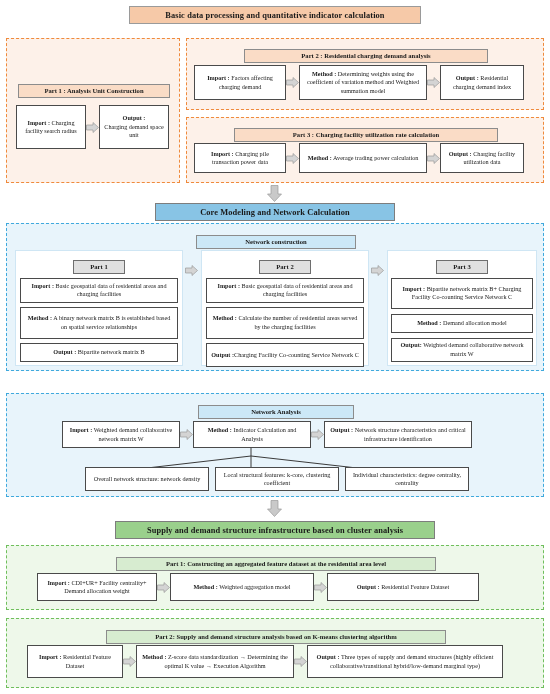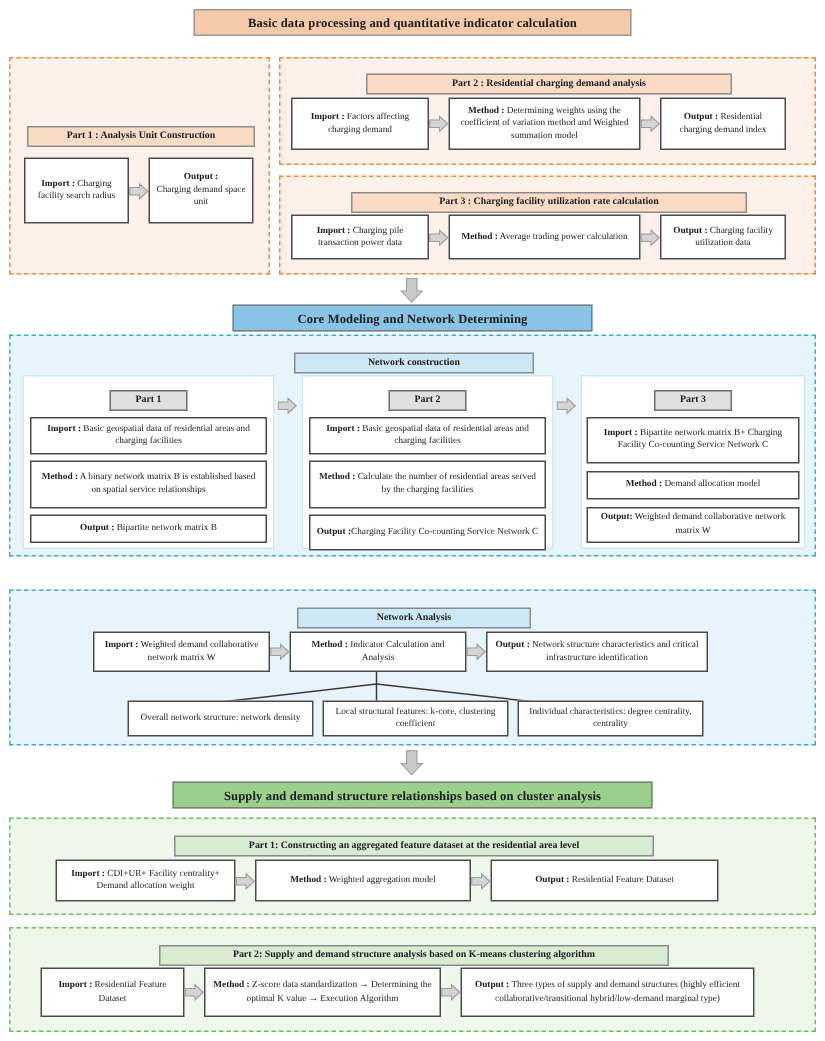--- a/index.html
+++ b/index.html
@@ -158,21 +158,21 @@
   </div>
 </div>
 
 <div class="abs arrow-d" style="left:266px;top:185px;">
   <svg width="17" height="17" viewBox="0 0 17 17">
       <polygon points="5,0.5 12,0.5 12,9 15.5,9 8.5,16.5 1.5,9 5,9" fill="#c9c9c9" stroke="#9a9a9a" stroke-width="0.7"></polygon>
     </svg>
 </div>
 
 <div class="abs" style="left:0;top:203px;width:550px;">
-  <div class="banner banner-blue">Core Modeling and Network Determining</div>
+  <div class="banner banner-blue">Core Modeling and Network Calculation</div>
 </div>
 
 <div class="abs dash-group dash-blue" style="left:6px;top:223px;width:538px;height:148px;">
   <div class="abs" style="left:0;top:6px;width:538px;text-align:center;">
     <div class="chip chip-blue" style="width:160px;">Network construction</div>
   </div>
 
   <div class="abs" style="left:8px;top:26px;width:168px;height:116px;background:#ffffff;border:1px solid #cfe6f4;">
     <div style="text-align:center;margin-top:4px;">
       <div class="chip chip-grey">Part 1</div>
@@ -272,21 +272,21 @@
   </div>
 </div>
 
 <div class="abs arrow-d" style="left:266px;top:500px;">
   <svg width="17" height="17" viewBox="0 0 17 17">
       <polygon points="5,0.5 12,0.5 12,9 15.5,9 8.5,16.5 1.5,9 5,9" fill="#c9c9c9" stroke="#9a9a9a" stroke-width="0.7"></polygon>
     </svg>
 </div>
 
 <div class="abs" style="left:0;top:521px;width:550px;">
-  <div class="banner banner-green">Supply and demand structure relationships based on cluster analysis</div>
+  <div class="banner banner-green">Supply and demand structure infrastructure based on cluster analysis</div>
 </div>
 
 <div class="abs dash-group dash-green" style="left:6px;top:545px;width:538px;height:65px;">
   <div class="abs" style="left:0;top:6px;width:538px;text-align:center;">
     <div class="chip chip-green" style="width:320px;">Part 1: Constructing an aggregated feature dataset at the residential area level</div>
   </div>
   <div class="abs row" style="left:30px;top:27px;width:480px;">
     <div class="box" style="width:120px;height:28px;">
       <span><b>Import :</b><span> CDI+UR+ Facility centrality+ Demand allocation weight</span></span>
     </div>

